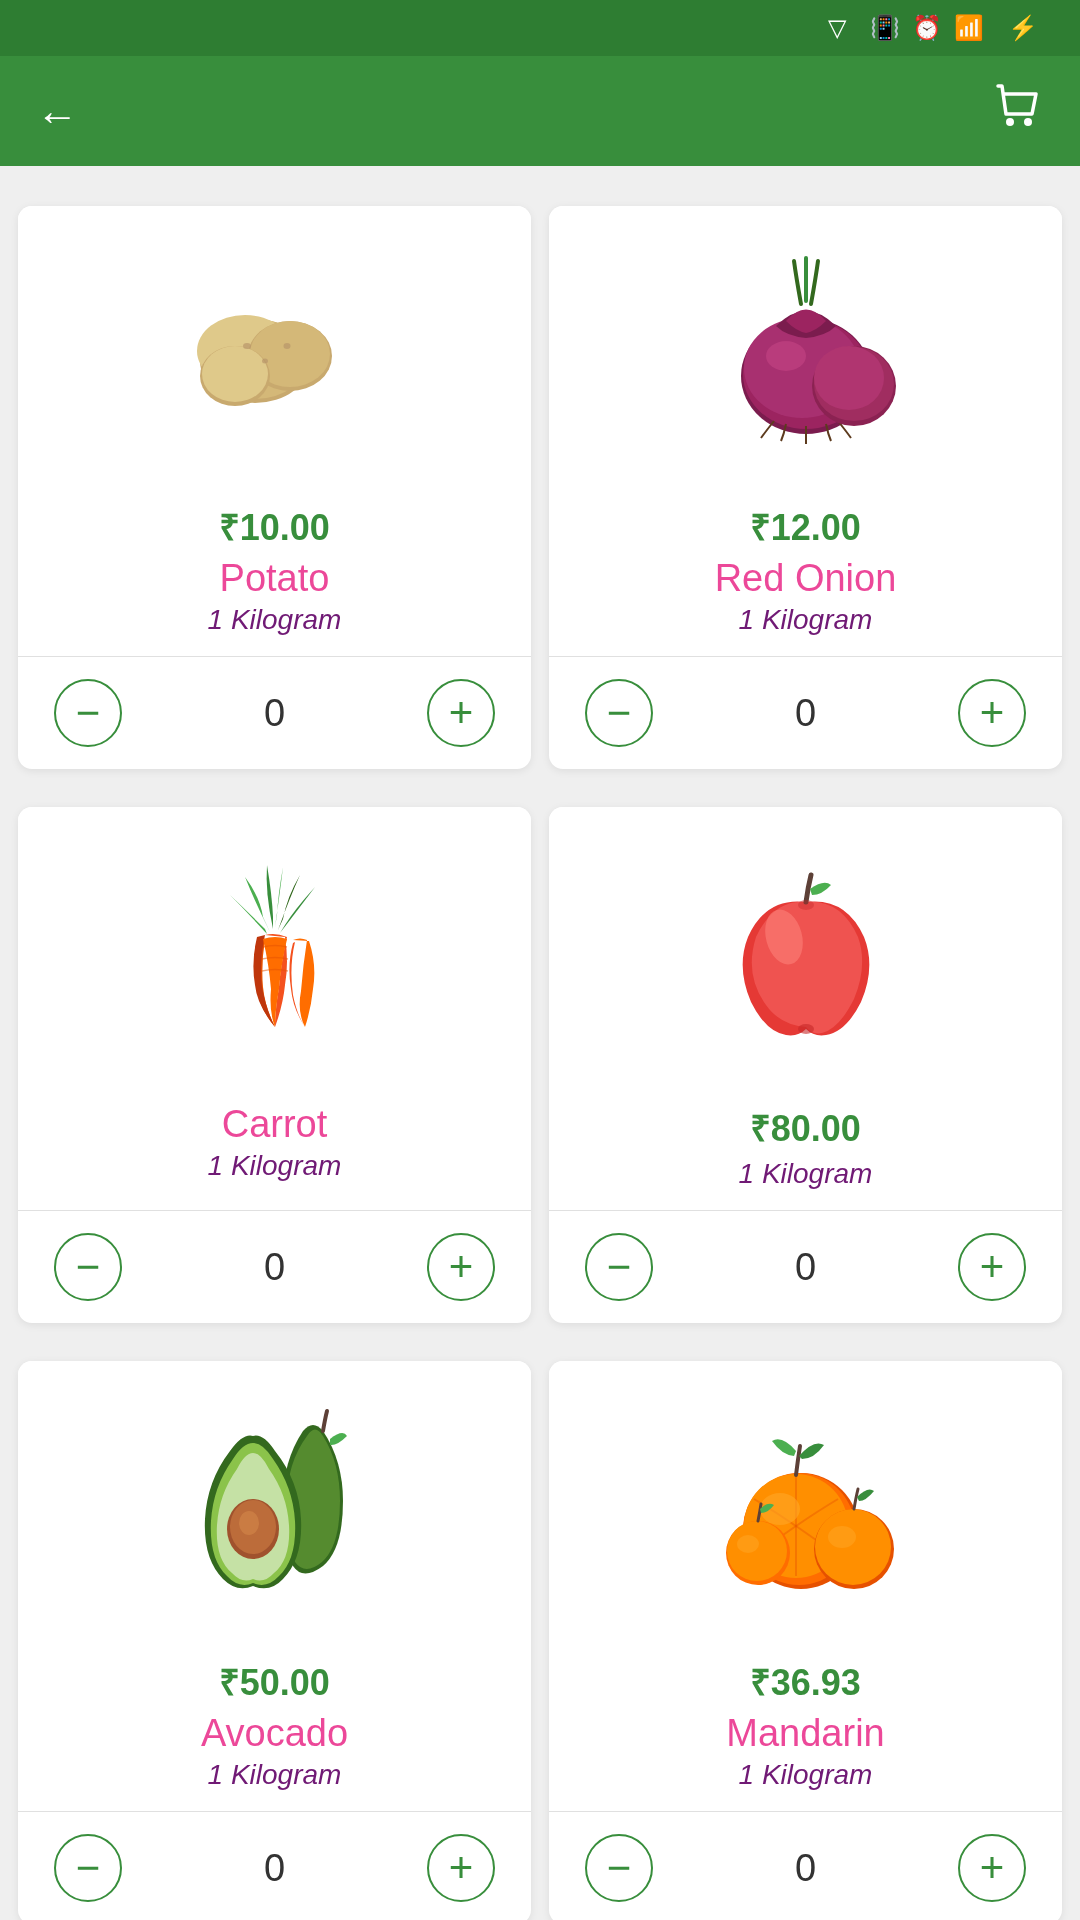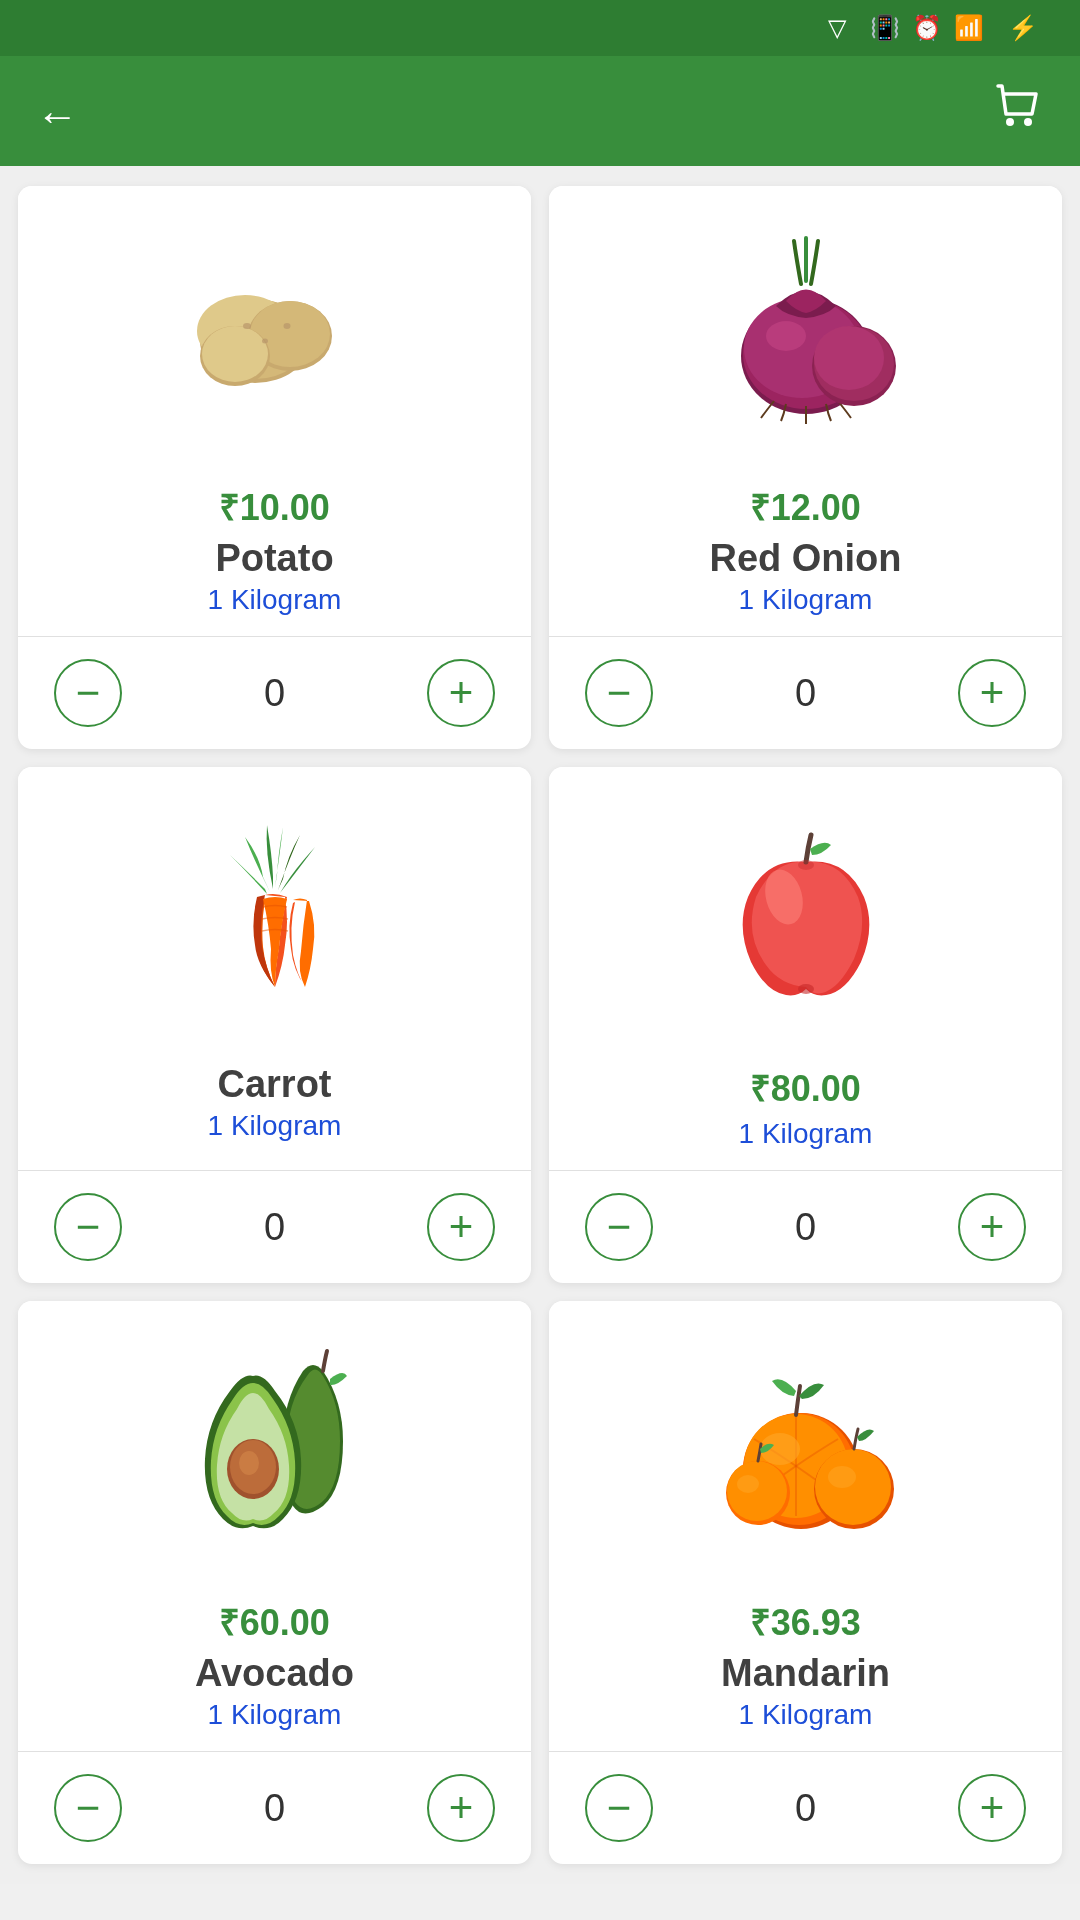--- a/index.html
+++ b/index.html
@@ -61,20 +61,21 @@
       background: #efefef;
     }
 
     .product-card {
       background: white;
       border-radius: 14px;
       overflow: hidden;
       box-shadow: 0 2px 8px rgba(0,0,0,0.08);
       display: flex;
       flex-direction: column;
+      margin-top: 20px;
     }
 
     .product-image-area {
       display: flex;
       justify-content: center;
       align-items: center;
       height: 280px;
       padding: 20px;
       background: white;
     }
@@ -96,29 +97,30 @@
 
     .product-price {
       font-size: 36px;
       font-weight: 600;
       color: #388e3c;
       margin-bottom: 6px;
     }
 
     .product-name {
       font-size: 38px;
-      font-weight: 700;
-      color: #404040;
+      font-weight: 400;
+      color: #ec4899;
       margin-bottom: 4px;
     }
 
     .product-unit {
       font-size: 28px;
-      color: #1d4ed8;
+      color: #701a75;
       margin-bottom: 8px;
+      font-style: italic;
     }
 
     .divider {
       height: 1px;
       background: #e0e0e0;
       margin: 0 0;
     }
 
     .quantity-control {
       display: flex;
@@ -336,21 +338,21 @@
 
         <ellipse cx="78" cy="128" rx="26" ry="30" fill="#a0522d"></ellipse>
         <ellipse cx="78" cy="126" rx="23" ry="27" fill="#bc6c3a"></ellipse>
         <ellipse cx="74" cy="122" rx="10" ry="12" fill="#d4874a" opacity="0.6"></ellipse>
 
         <path d="M155 38 Q168 28 172 35 Q162 45 155 44Z" fill="#4caf50"></path>
       </svg>
       </div>
     </div>
     <div class="product-info">
-      <div class="product-price">₹60.00</div>
+      <div class="product-price">₹50.00</div>
       <div class="product-name">Avocado</div>
       <div class="product-unit">1 Kilogram</div>
     </div>
     <div class="divider"></div>
     <div class="quantity-control">
       <button class="qty-btn">−</button>
       <span class="qty-value" id="qty-4">0</span>
       <button class="qty-btn">+</button>
     </div>
   </div>

